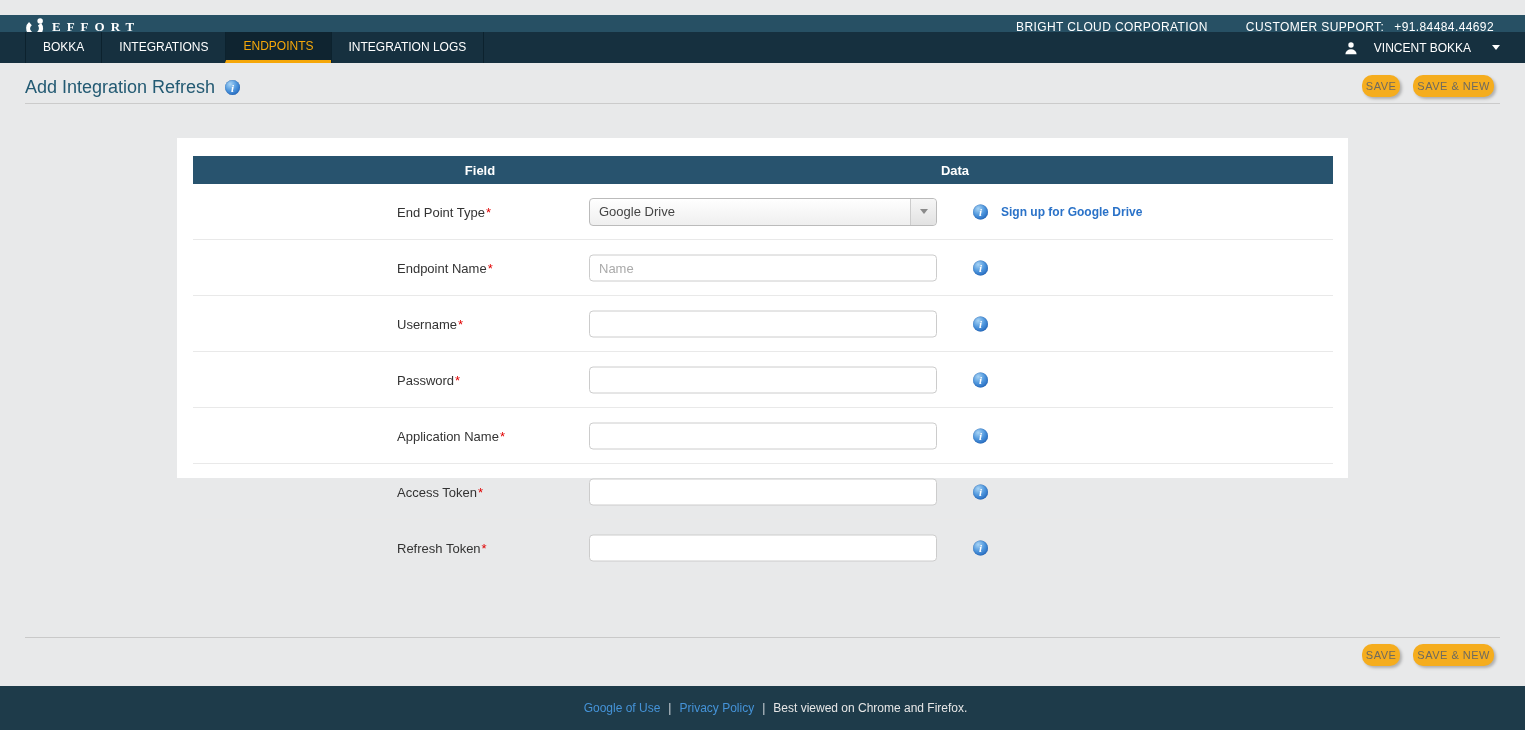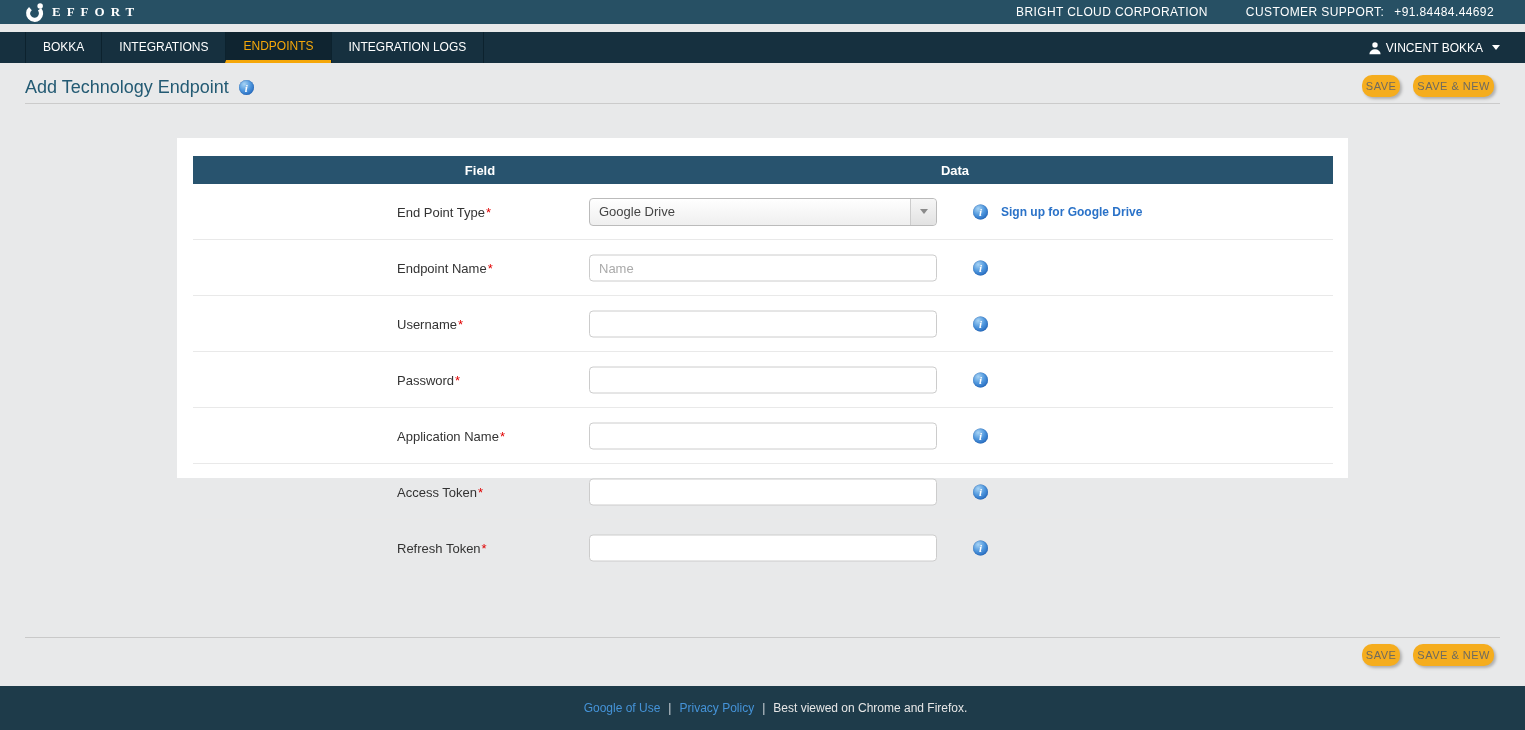--- a/index.html
+++ b/index.html
@@ -6,33 +6,33 @@
     --topbar:#275064; --navbar:#16303f; --accent:#f5a70a; --button:#f5ad1e;
     --table-head:#28536e; --title:#235a73; --link:#2a72c8; --footer:#1e3b4a; --required:#e00000;
   }
   *{box-sizing:border-box;}
   html,body{margin:0;padding:0;}
   body{
     width:1525px;height:730px;position:relative;overflow:hidden;
     background:#e8e9ea;font-family:"Liberation Sans",sans-serif;
   }
   
-  .topbar{position:absolute;top:0;left:0;right:0;height:24px;background:var(--topbar);display:flex;align-items:center;}
+  .topbar{position:absolute;top:15px;left:0;right:0;height:24px;background:var(--topbar);display:flex;align-items:center;}
   .logo{margin-left:25px;display:flex;align-items:center;gap:5px;}
   .logo svg{width:22px;height:22px;}
   .logo-text{color:#fff;font-family:"Liberation Serif",serif;font-weight:bold;font-size:13px;letter-spacing:6px;}
   .topbar-right{margin-left:auto;margin-right:31px;display:flex;align-items:center;gap:38px;color:#fff;font-size:12px;letter-spacing:.4px;}
   .support{display:flex;gap:10px;}
   
   .navbar{position:absolute;top:32px;left:0;right:0;height:31px;background:var(--navbar);display:flex;}
   .nav-items{display:flex;margin-left:25px;height:31px;}
   .nav-item{padding:0 17px;line-height:30px;color:#fff;font-size:12px;cursor:pointer;border-left:1px solid #0c222e;height:31px;}
   .nav-item:last-child{border-right:1px solid #0c222e;}
   .nav-item.active{background:#0f2430;color:var(--accent);border-bottom:3px solid var(--accent);line-height:28px;}
-  .nav-user{margin-left:auto;margin-right:25px;display:flex;align-items:center;gap:4px;color:#fff;font-size:12px;cursor:pointer;}
+  .nav-user{margin-left:auto;margin-right:25px;display:flex;align-items:center;gap:16px;color:#fff;font-size:12px;cursor:pointer;}
   .caret{width:0;height:0;border-left:4px solid transparent;border-right:4px solid transparent;border-top:5px solid #fff;margin-left:5px;}
   
   .pagehead-title{position:absolute;top:77px;left:25px;display:flex;align-items:center;gap:10px;}
   .pagehead-title h1{font-size:18px;font-weight:normal;color:var(--title);margin:0;}
   .head-divider{position:absolute;top:103px;left:25px;right:25px;height:1px;background:#cbcbcb;}
   .top-actions{position:absolute;top:75px;right:31px;display:flex;gap:13px;}
   .btn{height:22px;background:var(--button);color:#6e6a5f;border:none;font-size:11px;padding:0 4px;
        border-radius:10px;box-shadow:2px 2px 3px #b0b0b0;font-family:inherit;letter-spacing:.5px;cursor:pointer;}
   
   .card{position:absolute;top:138px;left:177px;width:1171px;height:340px;background:#fff;}
@@ -100,21 +100,21 @@
     <svg viewBox="0 0 16 16" width="14" height="14">
       <circle cx="8" cy="4.6" r="3.1" fill="#fff"></circle>
       <path d="M1.6 15 a6.4 5.6 0 0 1 12.8 0 z" fill="#fff"></path>
     </svg>
     <span>VINCENT BOKKA</span>
     <span class="caret"></span>
   </div>
 </div>
 
 <div class="pagehead-title">
-  <h1>Add Technology Endpoint</h1>
+  <h1>Add Integration Refresh</h1>
   <span class="info-icon">i</span>
 </div>
 <div class="top-actions">
   <button class="btn">SAVE</button>
   <button class="btn">SAVE &amp; NEW</button>
 </div>
 <div class="head-divider"></div>
 
 <div class="card">
   <div class="table">

